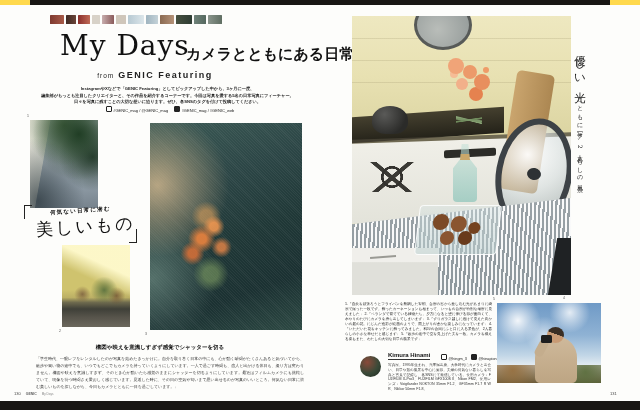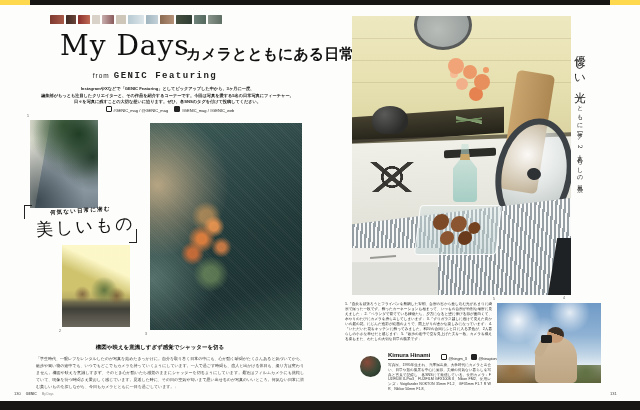--- a/index.html
+++ b/index.html
@@ -13,21 +13,21 @@
   .paper{left:0;top:5px;width:640px;height:396px;background:#fdfdfb;}
   .botbar{left:0;top:401px;width:640px;height:9px;background:#181614;}
 
   
   .filmstrip{left:50px;top:15px;width:178px;height:9px;display:flex;gap:2px;align-items:center;}
   .filmstrip div{height:9px;border-radius:0.5px;}
   .mydays{left:60px;top:31px;font-family:"DejaVu Serif",serif;font-size:28px;line-height:30px;color:#111;letter-spacing:1px;}
   .title-suffix{left:186px;top:45px;font-size:15px;font-weight:bold;color:#111;letter-spacing:0px;}
   .from-row{left:60px;top:64px;width:190px;text-align:center;color:#222;}
   .from-word{font-size:6.5px;letter-spacing:1px;margin-right:4px;}
-  .brand-word{font-family:Liberation Mono, monospace;font-size:9px;font-weight:bold;letter-spacing:1.5px;text-align:center;}
+  .brand-word{font-family:Liberation Sans, sans-serif;font-size:9px;font-weight:bold;letter-spacing:1.5px;text-align:center;}
   .intro{left:40px;top:86px;width:255px;text-align:center;font-size:4.2px;line-height:6.6px;color:#222;font-weight:bold;}
   .tags{left:95px;top:106px;width:150px;display:flex;justify-content:center;gap:6px;font-size:4px;color:#222;align-items:center;}
   .sq-icon{display:inline-block;width:4px;height:4px;border:0.6px solid #222;border-radius:1px;margin-right:1.5px;vertical-align:-0.5px;}
   .sq-icon.fill{background:#222;}
 
   
   .photo-num{font-size:3.5px;color:#555;}
   .photo1{left:30px;top:120px;width:68px;height:88px;
     background:
       radial-gradient(ellipse at 12% 92%, rgba(40,52,58,.75), rgba(40,52,58,0) 55%),

